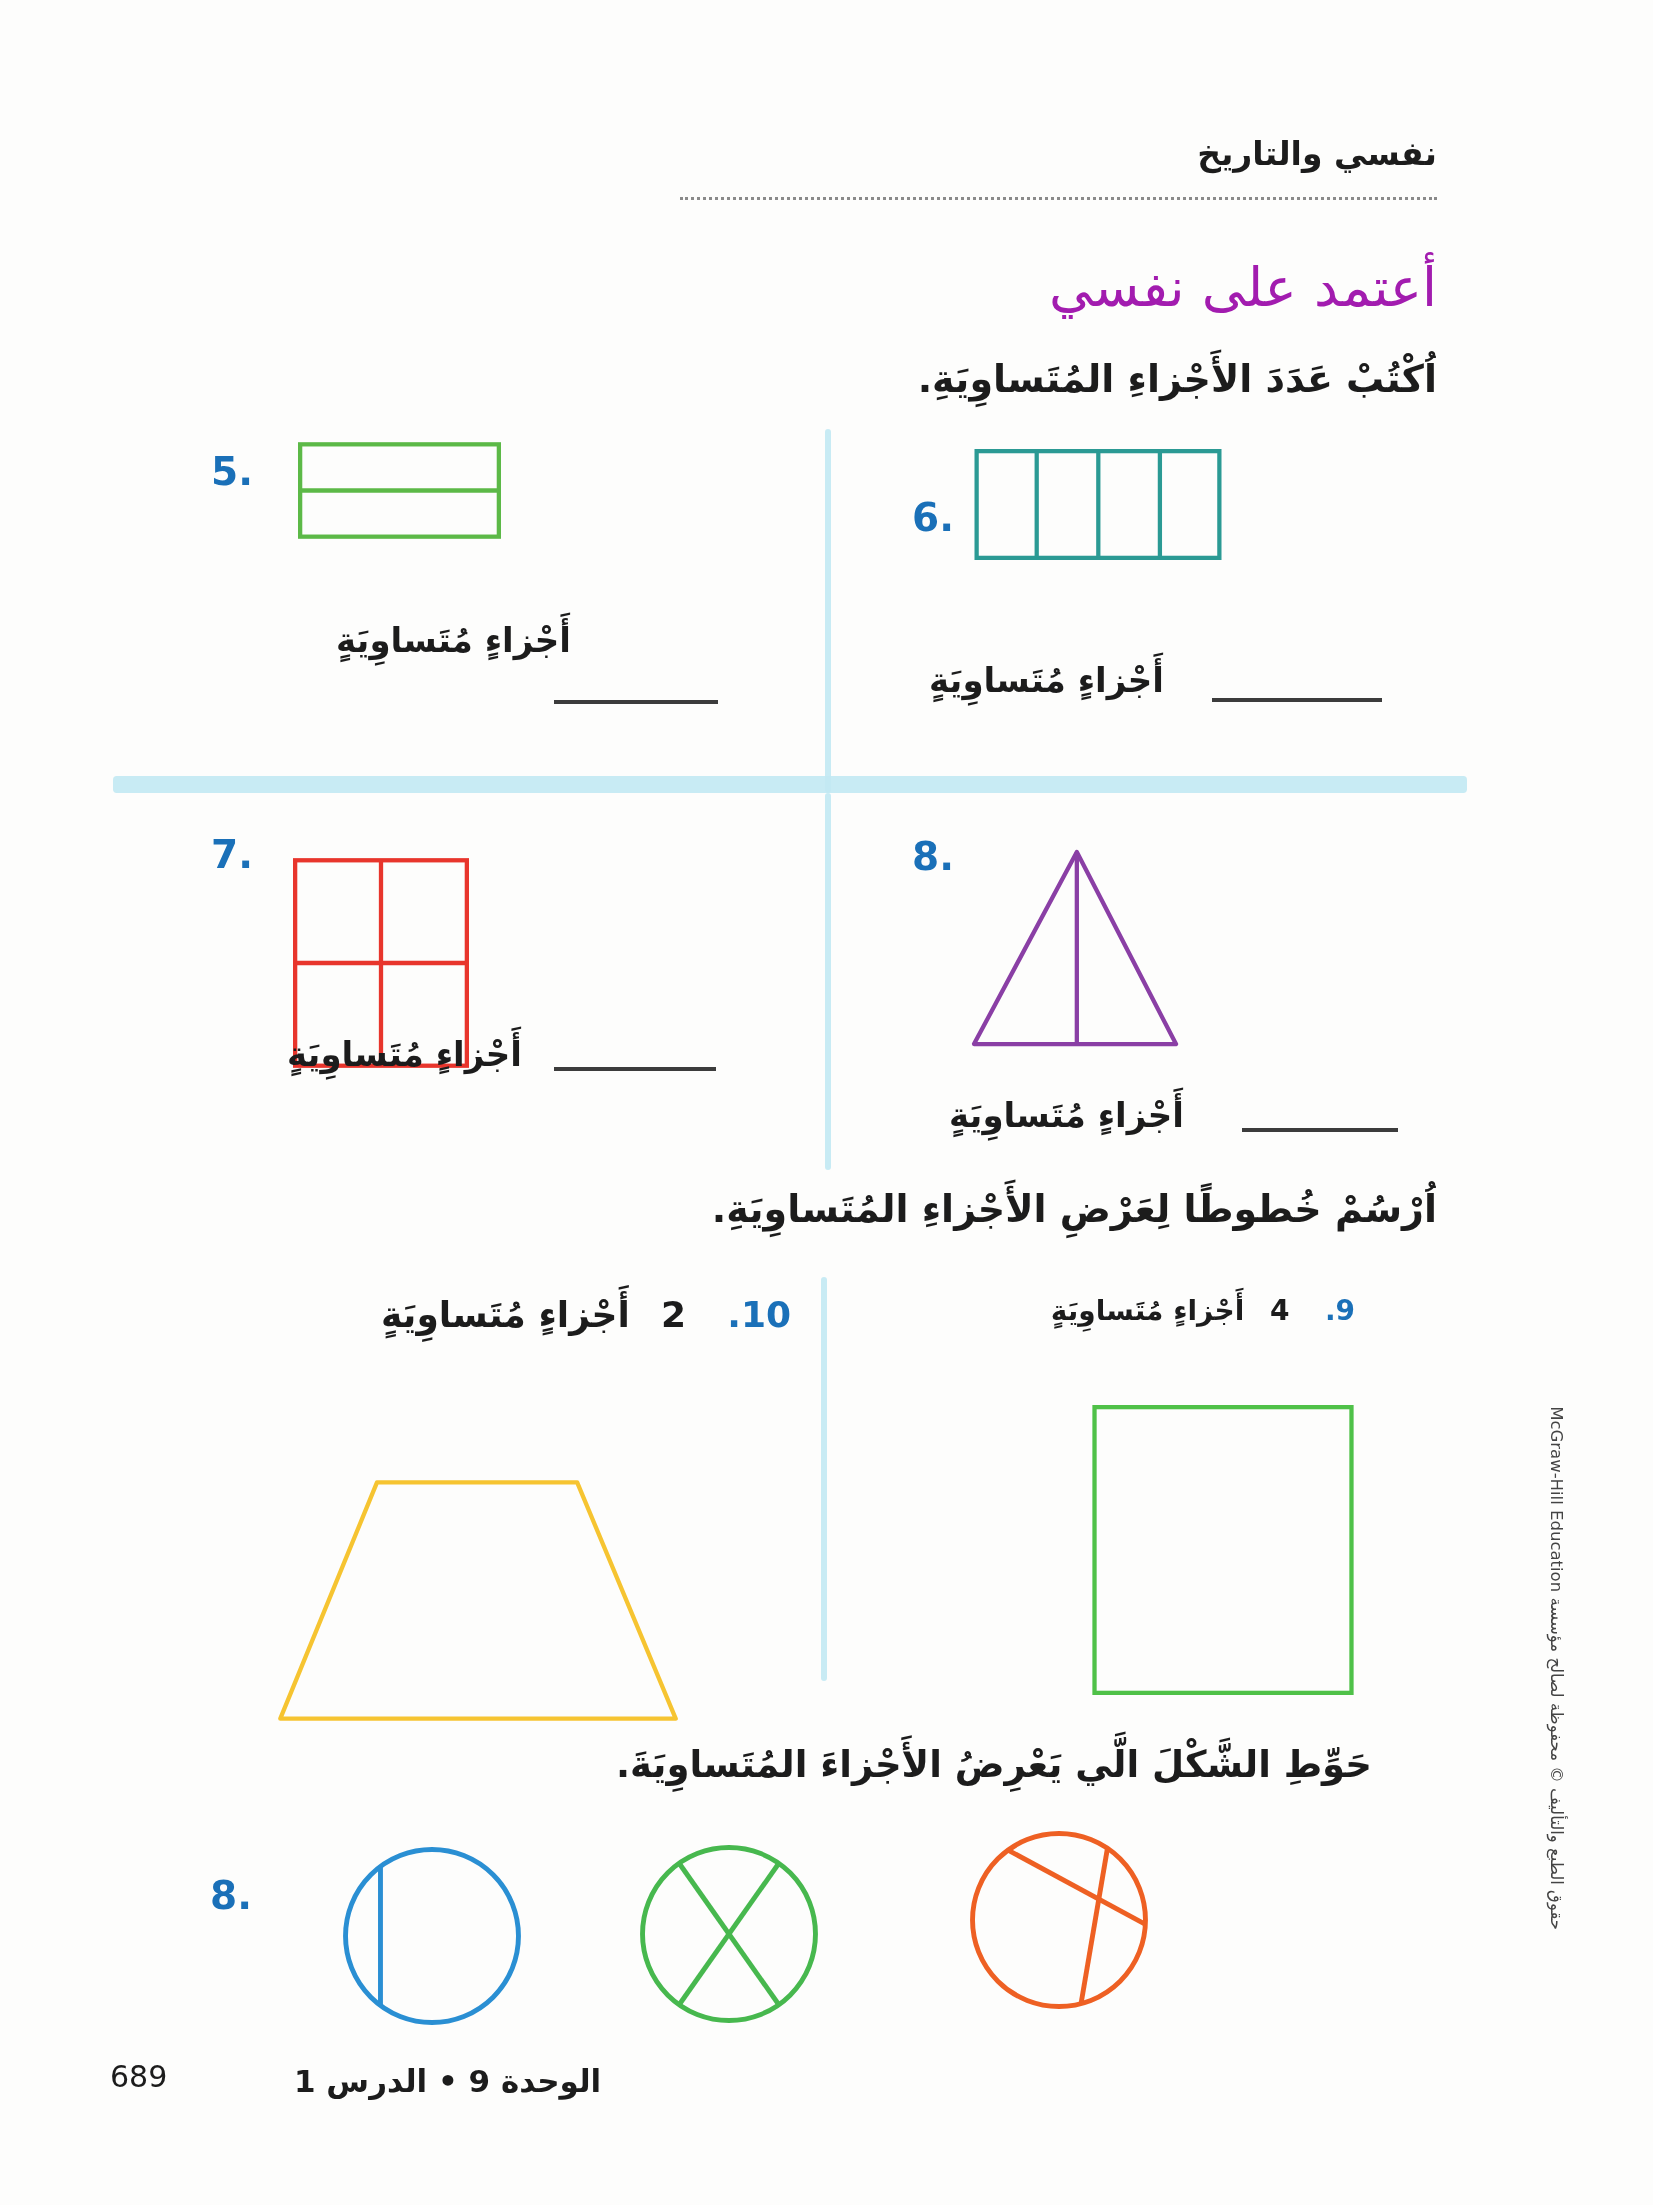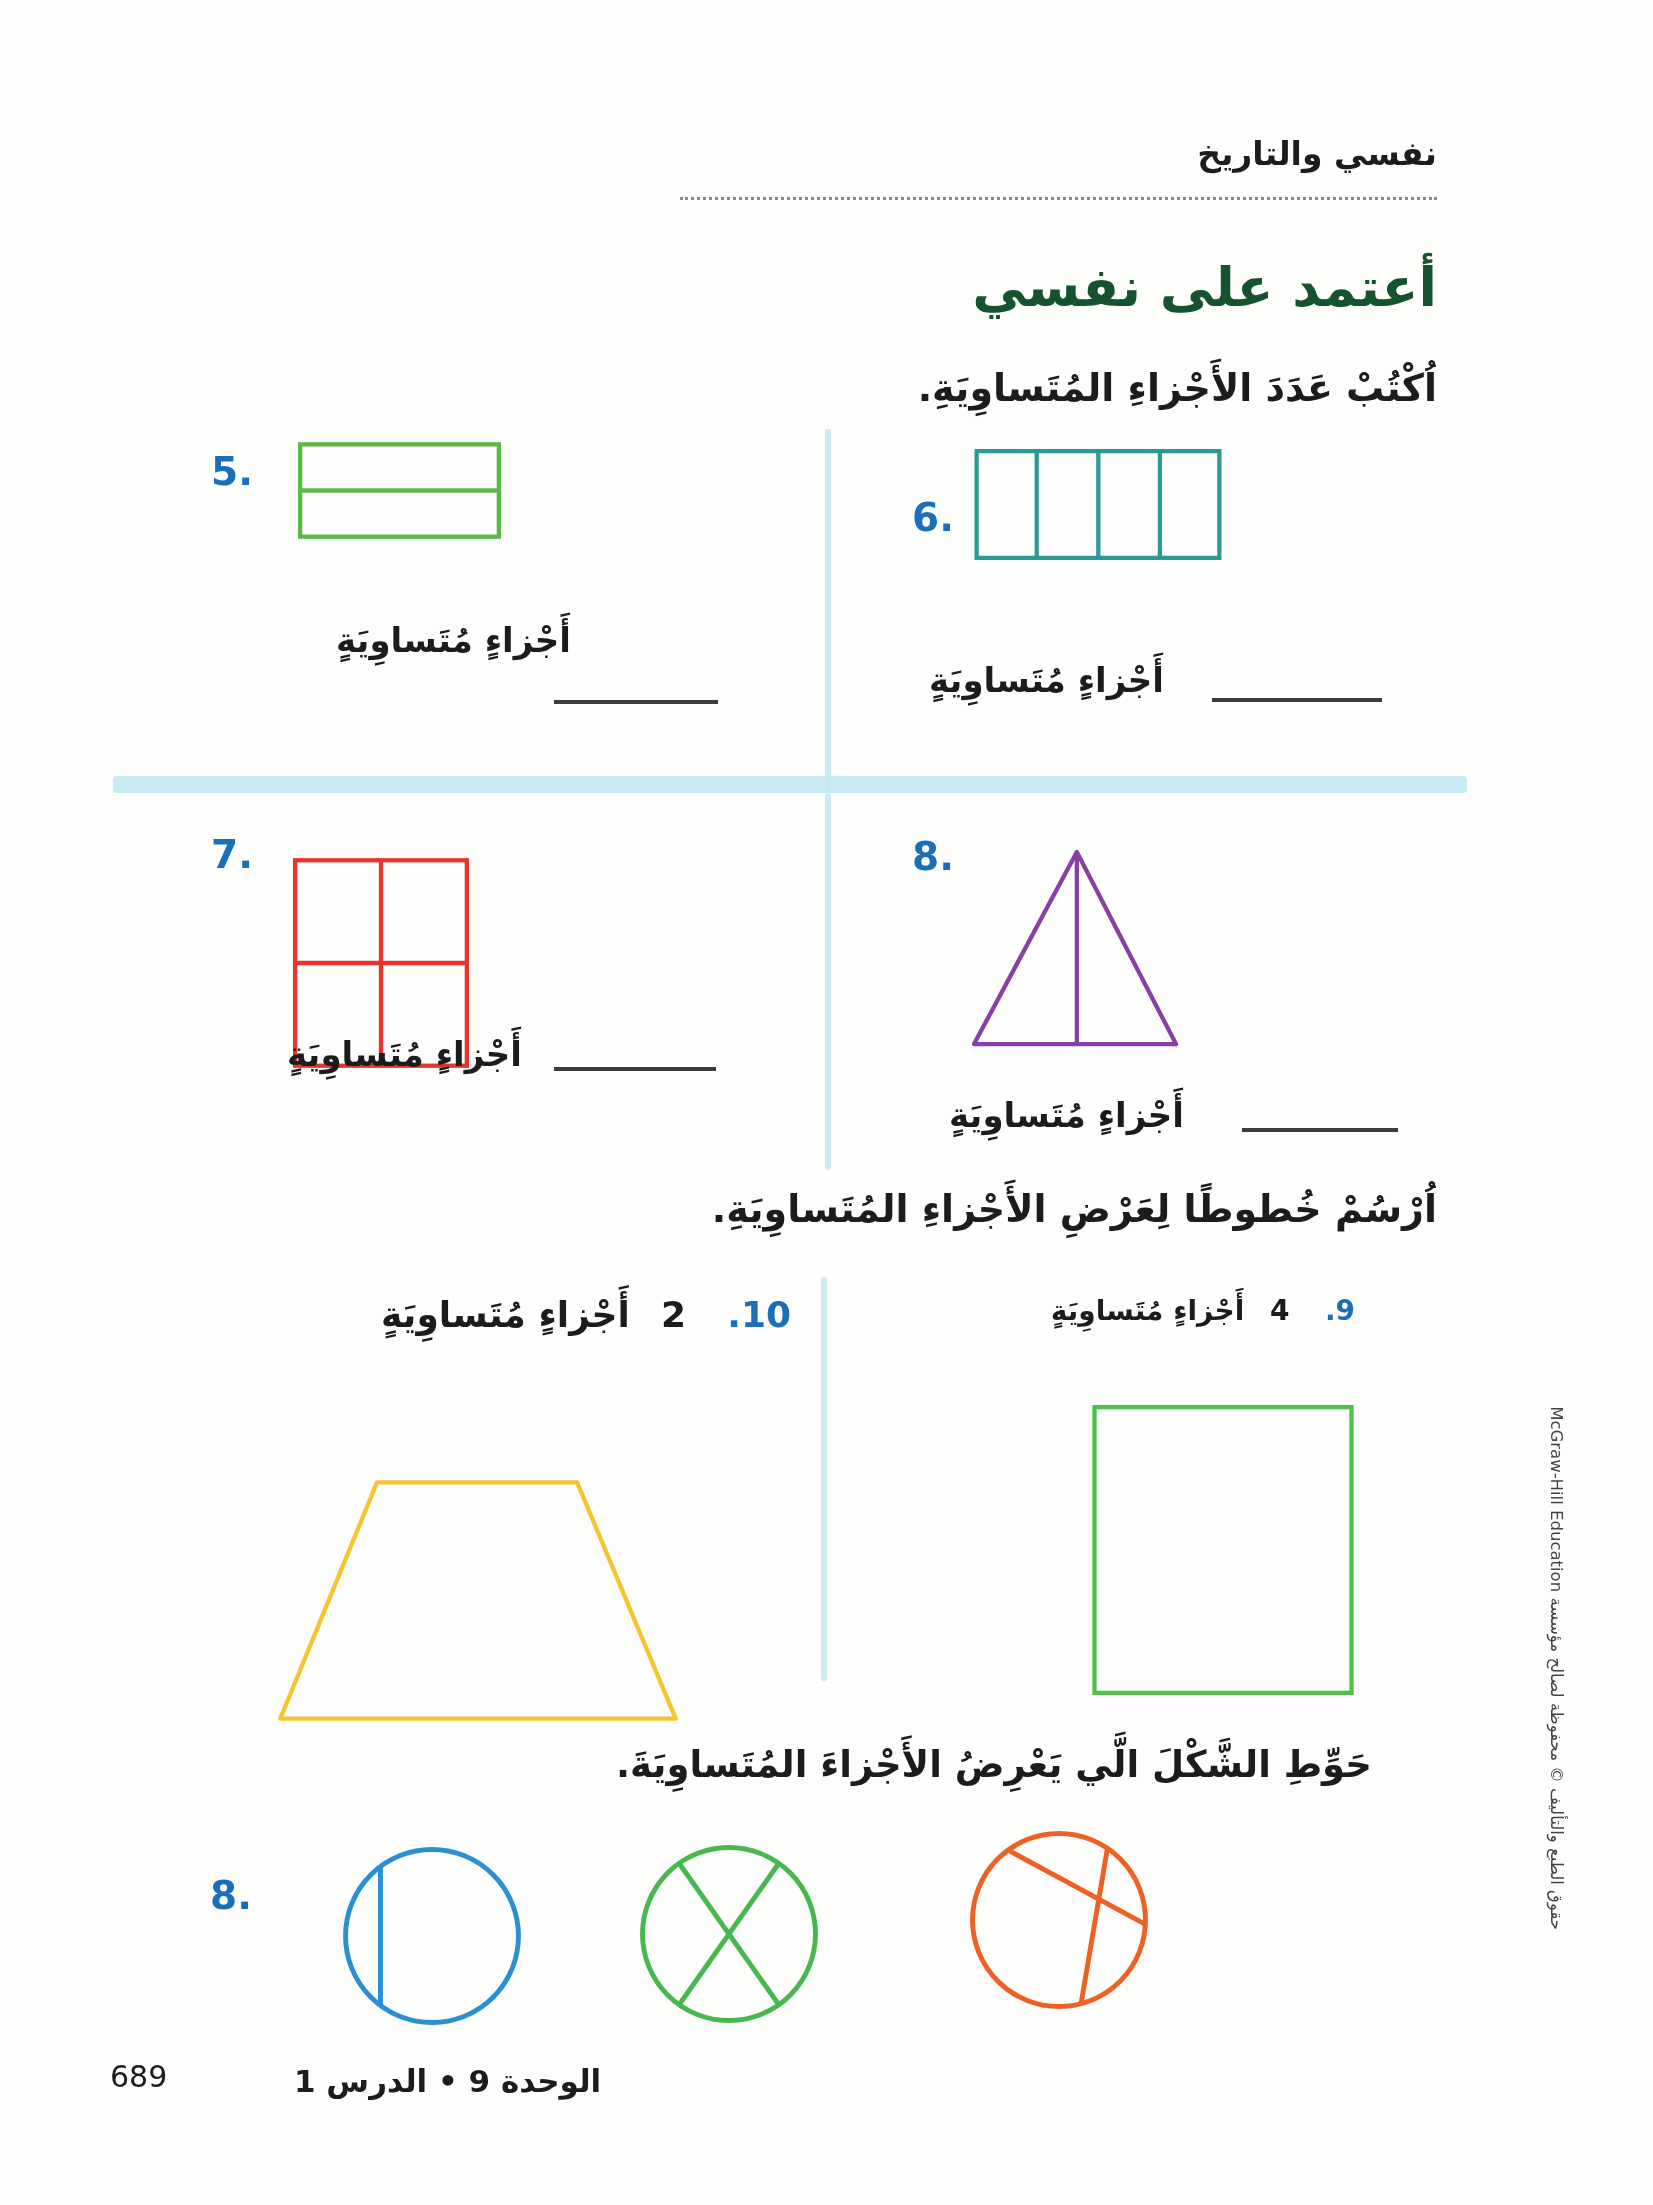--- a/index.html
+++ b/index.html
@@ -3,40 +3,40 @@
 <meta charset="utf-8">
 <style>
   html,body{margin:0;padding:0;background:#e8e8e8;}
   #page{
     position:relative;width:1654px;height:2205px;background:#fdfdfc;
     font-family:"DejaVu Sans",sans-serif;overflow:hidden;
   }
   .abs{position:absolute;}
   .ar{direction:rtl;unicode-bidi:plaintext;white-space:nowrap;color:#1c1c1c;font-weight:bold;}
   .blue-num{color:#1a70b8;font-weight:bold;font-family:"DejaVu Sans",sans-serif;}
-  .title{color:#14532d;font-weight:bold;}
+  .title{color:#a21caf;font-weight:normal;}
   .ans-line{background:#3c3c3c;height:4.3px;}
   .cyan{background:#c2e9f3;opacity:.9;border-radius:3.7px;}
   .dotted{border-top:3.7px dotted #8a8a8a;height:0;}
   .copyright{
     color:#444;font-size:16.5px;font-weight:normal;
     transform:rotate(90deg);transform-origin:0 0;direction:rtl;white-space:nowrap;
   }
   svg{display:block;overflow:visible;}
 </style>
 </head>
 <body>
 
 <div id="page">
 
   <div class="abs ar" style="right:217px;top:134px;font-size:33px;">نفسي والتاريخ</div>
   <div class="abs dotted" style="left:680px;top:197px;width:757px;"></div>
 
   <div class="abs ar title" style="right:217px;top:256px;font-size:54px;">أعتمد على نفسي</div>
-  <div class="abs ar" style="right:217px;top:366px;font-size:38px;text-align:right;">اُكْتُبْ عَدَدَ الأَجْزاءِ المُتَساوِيَةِ.</div>
+  <div class="abs ar" style="right:217px;top:357px;font-size:38px;text-align:right;">اُكْتُبْ عَدَدَ الأَجْزاءِ المُتَساوِيَةِ.</div>
 
   <div class="abs cyan" style="left:825px;top:429px;width:5.5px;height:364px;"></div>
   <div class="abs cyan" style="left:113px;top:776px;width:1354px;height:17px;"></div>
   <div class="abs cyan" style="left:825px;top:793px;width:5.5px;height:377px;"></div>
   <div class="abs cyan" style="left:821px;top:1277px;width:5.5px;height:404px;"></div>
 
   <div class="abs blue-num" style="left:211px;top:449px;font-size:39px;">5.</div>
   <div class="abs" style="left:298px;top:442px;">
     <svg width="203" height="97" viewBox="0 0 332 158">
       <rect x="3.5" y="3.5" width="325" height="151" fill="none" stroke-width="7" stroke="#5cb947"></rect>

